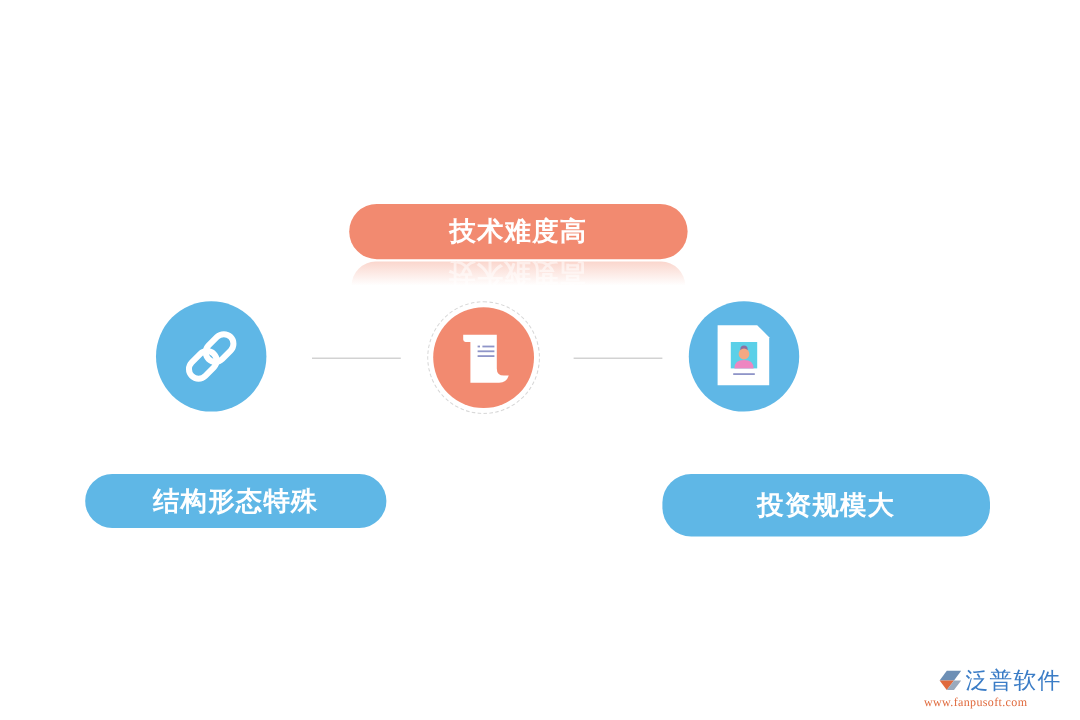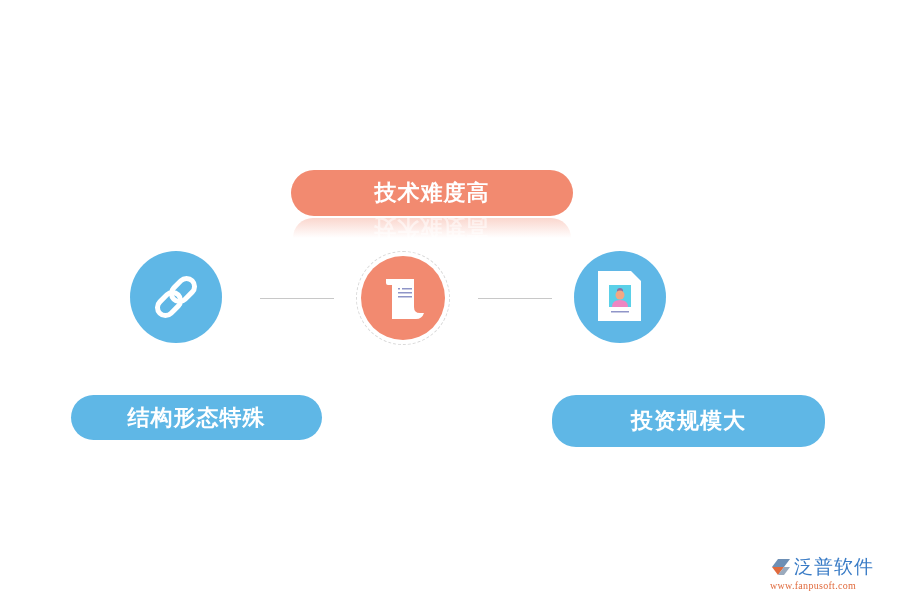--- a/index.html
+++ b/index.html
@@ -32,21 +32,21 @@
     .circle-blue { background: #5fb7e6; width: 92px; height: 92px; }
     .ring {
       position: absolute; left: 356px; top: 251px; width: 92px; height: 92px; border-radius: 50%;
       border: 1.5px dashed #d9d9d9;
     }
     .circle-orange { background: #f28a70; width: 84px; height: 84px; left: 361px; top: 256px; }
     .line { position: absolute; height: 1px; background: #c8c8c8; top: 298px; }
     .logo {
       position: absolute; left: 770px; top: 554px; width: 125px; height: 40px;
     }
-    .logo-row { display: flex; align-items: center; }
+    .logo-row { display: flex; align-items: center; justify-content: center; }
     .logo-mark { width: 22px; height: 22px; margin-right: 2px; }
     .logo-name { color: #3a7cc6; font-size: 19px; letter-spacing: 1px; }
     .logo-url {
       color: #e06a3d; font-family: Liberation Serif, serif; font-size: 10px;
       margin-top: 0px; letter-spacing: 0.3px;
     }
   </style>
 </head>
 <body>
 

